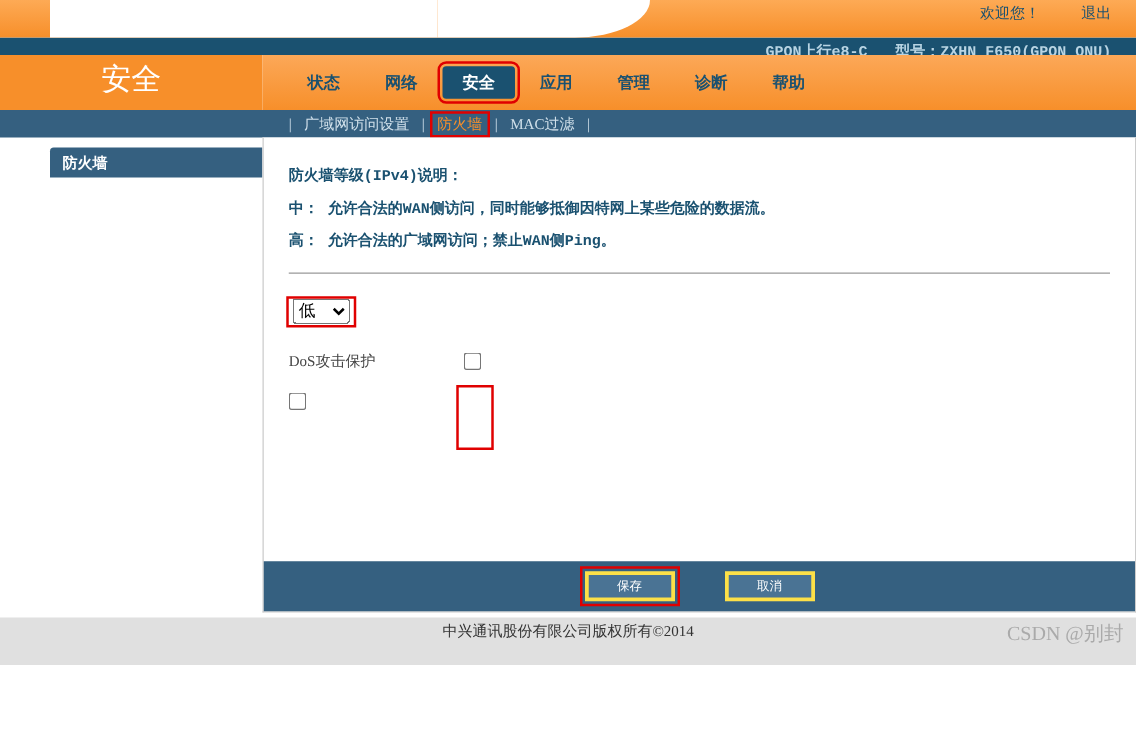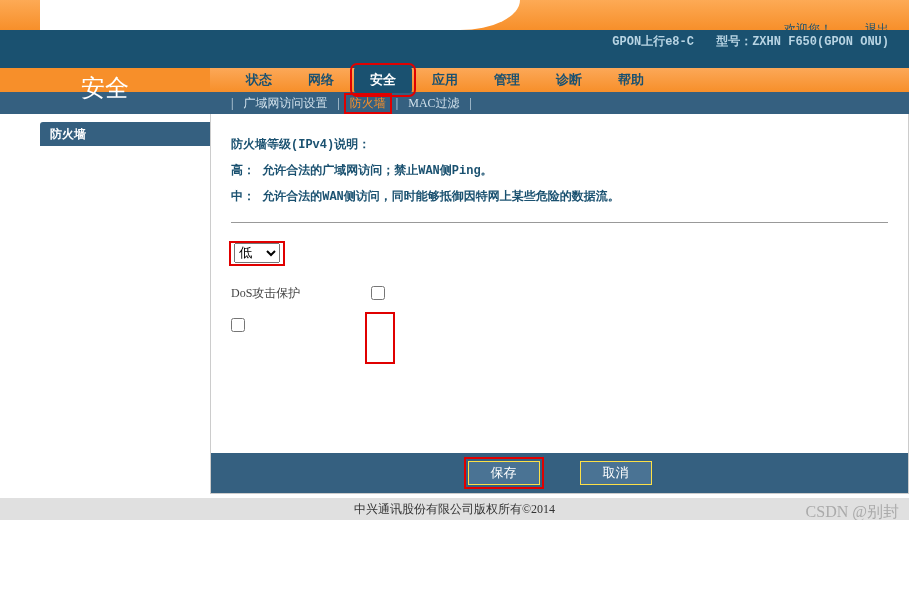--- a/index.html
+++ b/index.html
@@ -2,27 +2,27 @@
 <html><head>
   <meta charset="utf-8">
   <style>
     * { margin: 0; padding: 0; box-sizing: border-box; }
     body { font-family: "Microsoft YaHei", SimSun, sans-serif; font-size: 12px; background: #fff; }
     .page { width: 909px; margin: 0 auto; position: relative; }
     
     .topbar { height: 30px; background: linear-gradient(#fdaa55, #f78f2a); position: relative; }
     .topbar .swoosh { position: absolute; left: 350px; top: 0; width: 170px; height: 30px; background: #fff; border-bottom-right-radius: 60px 30px; border-top-left-radius: 0; }
     .topbar .swoosh2 { position: absolute; left: 40px; top: 0; width: 310px; height: 30px; background: #fff; }
-    .topbar .right-links { position: absolute; right: 20px; top: 21px; color: #1a5170; font-family: SimSun, serif; }
+    .topbar .right-links { position: absolute; right: 20px; top: 2px; color: #1a5170; font-family: SimSun, serif; }
     .topbar .right-links a { color: #1a5170; text-decoration: none; margin-left: 30px; cursor: pointer; }
     
-    .infobar { height: 38px; background: #1a5170; color: #b8d4e3; font-family: "Courier New", monospace; font-weight: bold; text-align: right; padding: 3px 20px 0 0; font-size: 12px; }
+    .infobar { height: 14px; background: #1a5170; color: #b8d4e3; font-family: "Courier New", monospace; font-weight: bold; text-align: right; padding: 3px 20px 0 0; font-size: 12px; }
     .infobar .seg { margin-left: 15px; }
     
-    .navrow { display: flex; height: 24px; }
+    .navrow { display: flex; height: 44px; }
     .navleft { width: 210px; background: #f78f2a; color: #fff; font-size: 24px; text-align: center; line-height: 40px; font-family: KaiTi, STKaiti, serif; }
     .navtabs { flex: 1; background: linear-gradient(#fca858, #f78f2a); display: flex; align-items: center; padding-left: 20px; position: relative; }
     .navtabs .tab { height: 26px; line-height: 26px; padding: 0 16px; color: #1a5170; font-family: SimSun, serif; font-weight: bold; cursor: pointer; margin-right: 4px; font-size: 13px; }
     .navtabs .tab.active { background: #1a5170; color: #fff; border-radius: 3px; position: relative; }
     .navtabs .tab.highlighted { outline: 2px solid #e00000; outline-offset: 2px; }
     
     .subnav { height: 22px; background: #356080; color: #d0e0ea; padding-left: 225px; display: flex; align-items: center; font-family: SimSun, serif; }
     .subnav .sep { margin: 0 6px; }
     .subnav .item { cursor: pointer; padding: 0 4px; text-align: right; }
     .subnav .item.active { color: #f78f2a; }
@@ -38,24 +38,24 @@
     
     .form { padding: 0 20px; }
     .formrow { display: flex; align-items: center; height: 32px; color: #444; font-family: SimSun, serif; }
     .formrow .lbl { width: 140px; }
     .formrow select { width: 46px; height: 20px; font-family: SimSun; }
     .formrow input[type=checkbox] { width: 14px; height: 14px; }
     .hl-box { outline: 2px solid #e00000; padding: 0 3px 1px 3px; display: inline-block; }
     .hl-box-tall { outline: 2px solid #e00000; position: absolute; }
     
     .btnbar { position: absolute; bottom: 0; left: 0; right: 0; height: 40px; background: #356080; display: flex; align-items: center; justify-content: center; gap: 40px; }
-    .btn { width: 72px; height: 24px; background: #4a7394; color: #fff; border: 1px solid #fde047; cursor: pointer; font-family: SimSun; font-size: 13px; }
+    .btn { width: 72px; height: 24px; background: #4a7394; color: #fff; border: 3px solid #fde047; cursor: pointer; font-family: SimSun; font-size: 10px; }
     .btn.highlighted { outline: 2px solid #e00000; outline-offset: 2px; }
     
-    .footer { height: 22px; background: #e0e0e0; text-align: center; line-height: 22px; color: #333; font-family: SimSun; position: relative; margin-top: 4px; }
+    .footer { height: 38px; background: #e0e0e0; text-align: center; line-height: 22px; color: #333; font-family: SimSun; position: relative; margin-top: 4px; }
     .footer .wm { position: absolute; right: 10px; top: 3px; color: #aaa; font-size: 16px; }
   </style>
 </head>
 <body>
 <div class="page">
 
   <div class="topbar">
     <div class="swoosh2"></div>
     <div class="swoosh"></div>
     <div class="right-links">
@@ -92,22 +92,22 @@
     <span class="sep">|</span>
   </div>
 
   <div class="mainrow">
     <div class="sidebar">
       <div class="sidemenu">防火墙</div>
     </div>
     <div class="content">
       <div class="desc">
         <div>防火墙等级(IPv4)说明：</div>
+        <div>中： 允许合法的WAN侧访问，同时能够抵御因特网上某些危险的数据流。</div>
         <div>高： 允许合法的广域网访问；禁止WAN侧Ping。</div>
-        <div>中： 允许合法的WAN侧访问，同时能够抵御因特网上某些危险的数据流。</div>
       </div>
       <div class="sepline"></div>
       <div class="form">
         <div class="formrow">
           <span class="hl-box">
             <select>
               <option>高</option>
               <option>中</option>
               <option selected="">低</option>
             </select>

